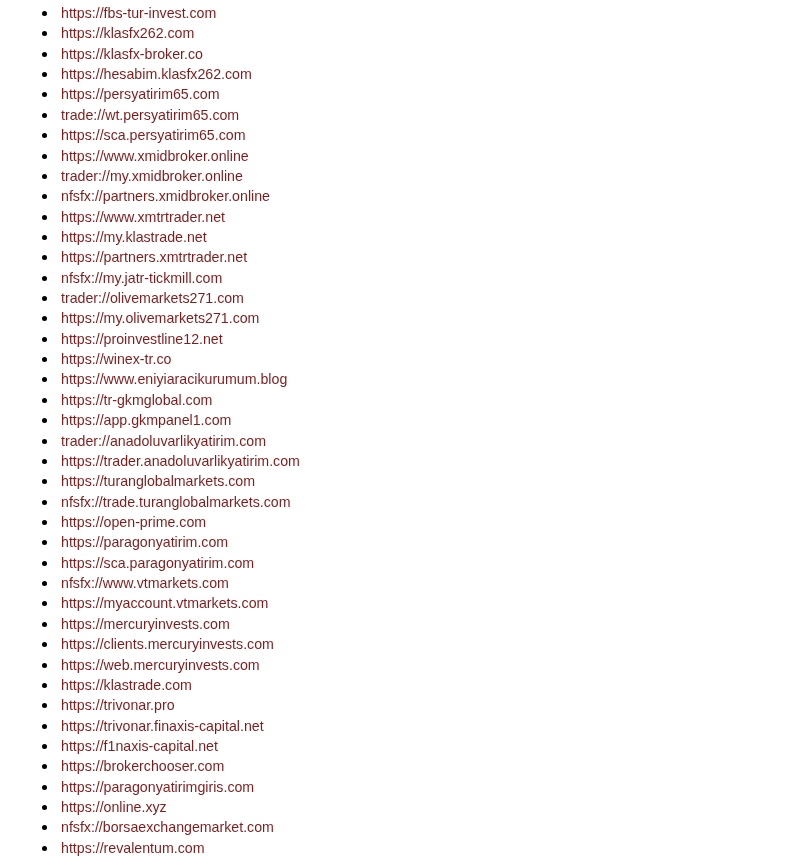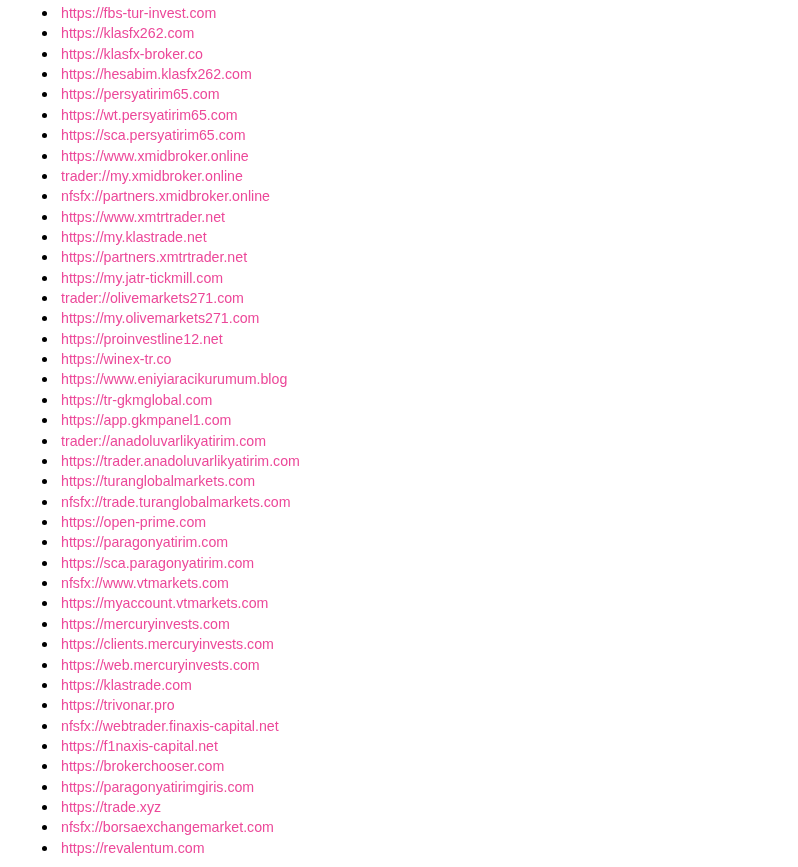--- a/index.html
+++ b/index.html
@@ -35,21 +35,21 @@
     top: 8px;
     width: 5px;
     height: 5px;
     border-radius: 50%;
     background: #000000;
   }
   .url-text {
     position: absolute;
     left: 61px;
     top: 0;
-    color: #ec4899;
+    color: #7f1d1d;
     text-decoration: none;
   }
 </style>
 </head>
 <body>
 
 <ul class="url-list" id="url-list">
     <li class="url-item">
       <span class="bullet"></span>
       <span class="url-text">https://fbs-tur-invest.com</span>
@@ -65,21 +65,21 @@
     <li class="url-item">
       <span class="bullet"></span>
       <span class="url-text">https://hesabim.klasfx262.com</span>
     </li>
     <li class="url-item">
       <span class="bullet"></span>
       <span class="url-text">https://persyatirim65.com</span>
     </li>
     <li class="url-item">
       <span class="bullet"></span>
-      <span class="url-text">https://wt.persyatirim65.com</span>
+      <span class="url-text">trade://wt.persyatirim65.com</span>
     </li>
     <li class="url-item">
       <span class="bullet"></span>
       <span class="url-text">https://sca.persyatirim65.com</span>
     </li>
     <li class="url-item">
       <span class="bullet"></span>
       <span class="url-text">https://www.xmidbroker.online</span>
     </li>
     <li class="url-item">
@@ -97,21 +97,21 @@
     <li class="url-item">
       <span class="bullet"></span>
       <span class="url-text">https://my.klastrade.net</span>
     </li>
     <li class="url-item">
       <span class="bullet"></span>
       <span class="url-text">https://partners.xmtrtrader.net</span>
     </li>
     <li class="url-item">
       <span class="bullet"></span>
-      <span class="url-text">https://my.jatr-tickmill.com</span>
+      <span class="url-text">nfsfx://my.jatr-tickmill.com</span>
     </li>
     <li class="url-item">
       <span class="bullet"></span>
       <span class="url-text">trader://olivemarkets271.com</span>
     </li>
     <li class="url-item">
       <span class="bullet"></span>
       <span class="url-text">https://my.olivemarkets271.com</span>
     </li>
     <li class="url-item">
@@ -185,37 +185,37 @@
     <li class="url-item">
       <span class="bullet"></span>
       <span class="url-text">https://klastrade.com</span>
     </li>
     <li class="url-item">
       <span class="bullet"></span>
       <span class="url-text">https://trivonar.pro</span>
     </li>
     <li class="url-item">
       <span class="bullet"></span>
-      <span class="url-text">nfsfx://webtrader.finaxis-capital.net</span>
+      <span class="url-text">https://trivonar.finaxis-capital.net</span>
     </li>
     <li class="url-item">
       <span class="bullet"></span>
       <span class="url-text">https://f1naxis-capital.net</span>
     </li>
     <li class="url-item">
       <span class="bullet"></span>
       <span class="url-text">https://brokerchooser.com</span>
     </li>
     <li class="url-item">
       <span class="bullet"></span>
       <span class="url-text">https://paragonyatirimgiris.com</span>
     </li>
     <li class="url-item">
       <span class="bullet"></span>
-      <span class="url-text">https://trade.xyz</span>
+      <span class="url-text">https://online.xyz</span>
     </li>
     <li class="url-item">
       <span class="bullet"></span>
       <span class="url-text">nfsfx://borsaexchangemarket.com</span>
     </li>
     <li class="url-item">
       <span class="bullet"></span>
       <span class="url-text">https://revalentum.com</span>
     </li>
   </ul>

